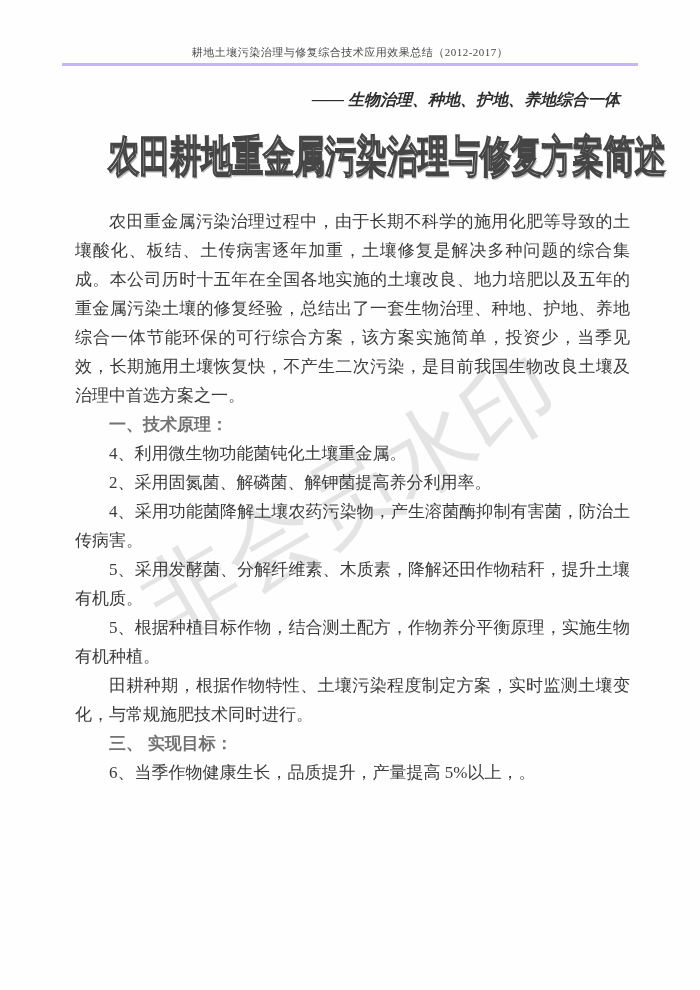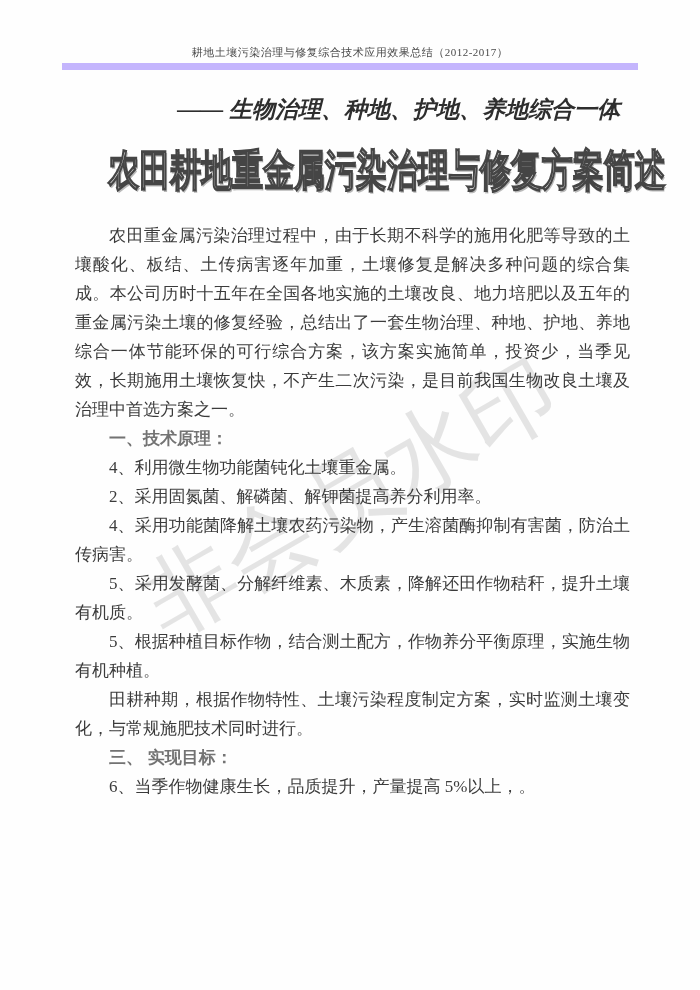--- a/index.html
+++ b/index.html
@@ -14,33 +14,33 @@
     font-family: "Liberation Serif", "DejaVu Serif", serif;
   }
   .page-header {
     position: relative;
     z-index: 2;
     width: 576px;
     margin: 0 auto;
     padding-top: 42px;
     padding-bottom: 3px;
     text-align: center;
-    border-bottom: 7px solid #c4b5fd;
+    border-bottom: 3px solid #c4b5fd;
   }
   .page-header .header-text {
     font-size: 11px;
     letter-spacing: 0.5px;
     color: #4a4a4a;
   }
   .doc-subtitle {
     position: relative;
     z-index: 2;
     margin: 24px 80px 0 0;
     text-align: right;
-    font-size: 23px;
+    font-size: 16px;
     font-weight: bold;
     font-style: italic;
     color: #2e2e2e;
     font-family: "Liberation Serif", "DejaVu Serif", serif;
     padding-left: 48px;
   }
   .title-wrap {
     position: relative;
     z-index: 2;
     margin-top: 21px;

